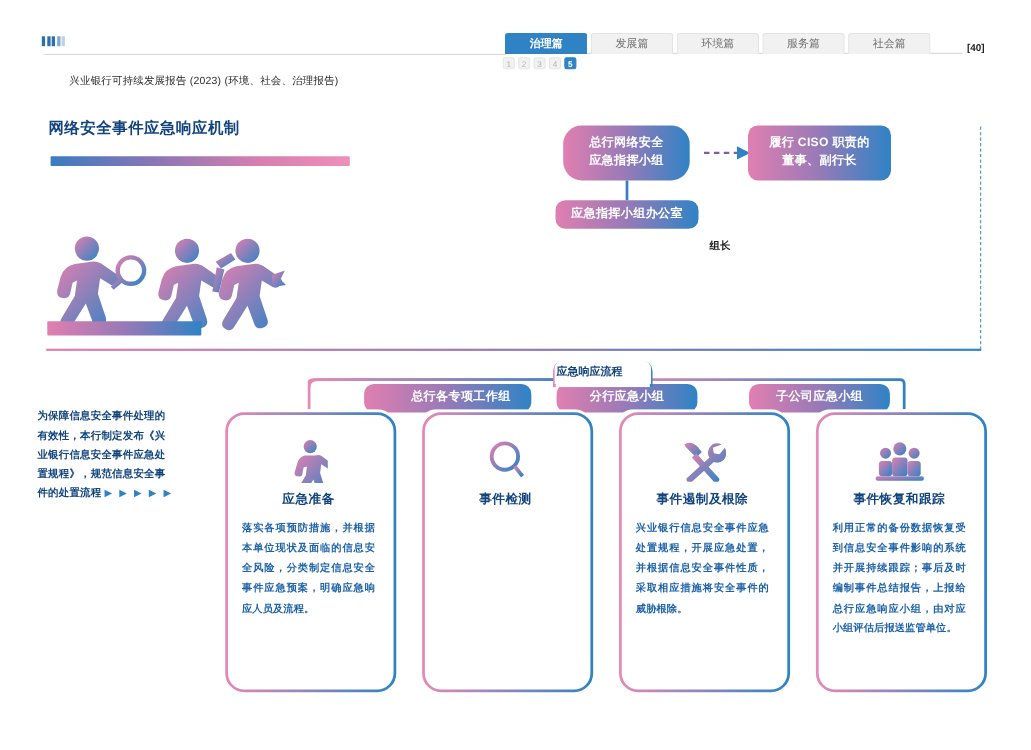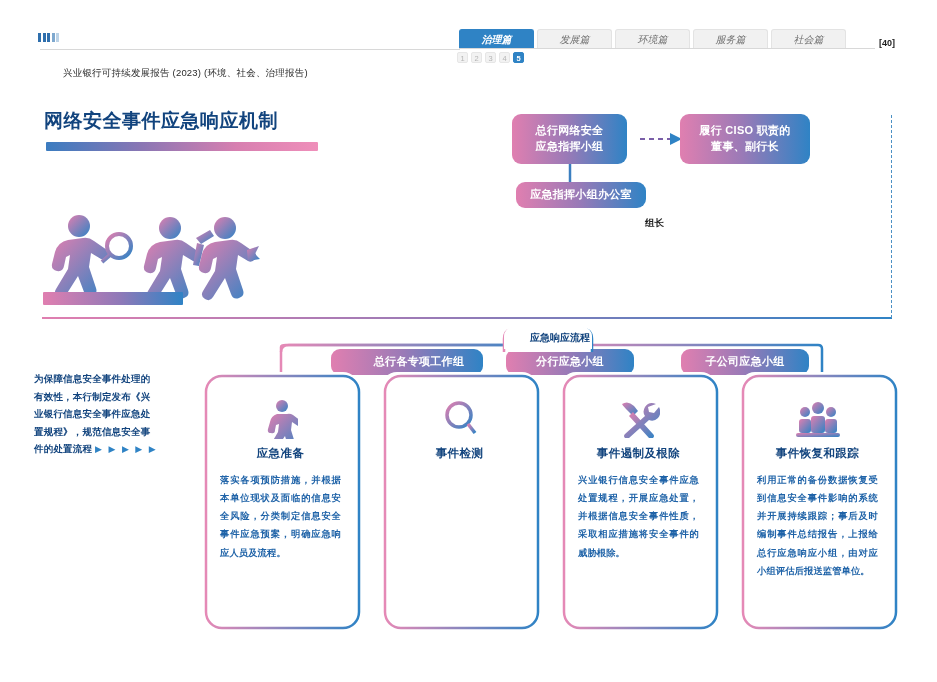--- a/index.html
+++ b/index.html
@@ -14,41 +14,41 @@
   .page{position:absolute;left:0;top:0;width:937px;height:682px;}
 
   
   .hdr-bars{position:absolute;left:38px;top:33px;display:flex;gap:1.5px;align-items:center;}
   .hdr-bars i{display:block;width:3px;height:9px;background:#2f6fad;}
   .hdr-bars i:nth-child(4){background:#7fa9cf;}
   .hdr-bars i:nth-child(5){background:#bcd3e7;}
   .hdr-title{position:absolute;left:63px;top:31px;font-size:9.5px;color:#2b2b2b;letter-spacing:.2px;white-space:nowrap;margin-top:36px;}
   .hdr-rule{position:absolute;left:40px;top:49px;width:420px;height:1px;background:#d8d8d8;}
 
-  .tabs{position:absolute;top:29px;left:459px;display:flex;align-items:flex-start;height:20px;font-style:italic;}
+  .tabs{position:absolute;top:29px;left:459px;display:flex;align-items:center;height:20px;}
   .tab{
     width:75px;height:19px;line-height:19px;text-align:center;
     font-size:10px;color:#6f6f6f;background:#f1f1f1;
     border-radius:3px 3px 0 0;margin-right:3px;
     border:1px solid #e3e3e3;border-bottom:none;box-sizing:border-box;
   }
   .tab.active{background:#2f83c5;color:#ffffff;border-color:#2f83c5;font-weight:bold;}
   .tabs-underline{position:absolute;left:459px;top:48px;width:416px;height:1px;background:#d8d8d8;}
 
   .pager{position:absolute;left:457px;top:52px;display:flex;gap:3px;}
   .pager span{
     width:11px;height:11px;line-height:11px;text-align:center;
     font-size:7.5px;color:#b4b4b4;background:#f2f2f2;border-radius:2px;
     border:1px solid #e6e6e6;box-sizing:border-box;
   }
   .pager span.active{background:#2f83c5;color:#fff;border-color:#2f83c5;font-weight:bold;}
   .folio{position:absolute;right:42px;top:38px;font-size:9px;color:#222;font-weight:bold;}
 
   
-  .sec-title{position:absolute;left:44px;top:108px;font-size:19px;font-weight:bold;color:#12447e;letter-spacing:.5px;}
+  .sec-title{position:absolute;left:44px;top:108px;font-size:14px;font-weight:bold;color:#12447e;letter-spacing:.5px;}
   .sec-bar{position:absolute;left:46px;top:142px;width:272px;height:9px;border-radius:1px;
     background:linear-gradient(90deg,#3b7cc0 0%,#8a76b4 35%,#d77fb0 70%,#ef8fba 100%);}
 
   
   .illus{position:absolute;left:40px;top:198px;width:222px;height:110px;}
   .illus svg{display:block;}
   .ground{position:absolute;left:43px;top:292px;width:140px;height:13px;border-radius:1px;
      background:linear-gradient(90deg,#e07fb0 0%,#8f79b8 55%,#2f83c5 100%);}
 
   .dotted-div{position:absolute;left:42px;top:317px;width:850px;height:0;border-top:2px dotted;
@@ -56,34 +56,34 @@
   .vdash{position:absolute;left:891px;top:115px;width:0;height:203px;border-left:1px dashed #4a90c4;}
 
   
   .org{position:absolute;left:0;top:100px;width:937px;height:200px;}
   .box{
     position:absolute;border-radius:9px;color:#ffffff;font-weight:bold;
     display:flex;align-items:center;justify-content:center;text-align:center;
     background:linear-gradient(90deg,#e07fb0 0%,#9a7ab7 48%,#2f83c5 100%);
     line-height:1.45;letter-spacing:.3px;
   }
-  #box-hq{left:512px;top:14px;width:115px;height:50px;font-size:11px;}
+  #box-hq{left:512px;top:14px;width:115px;height:50px;font-size:11px;border-radius:17px;}
   #box-ciso{left:680px;top:14px;width:130px;height:50px;font-size:11px;}
-  #box-office{left:516px;top:82px;width:130px;height:26px;font-size:11px;}
+  #box-office{left:505px;top:82px;width:130px;height:26px;font-size:11px;}
   #box-special{left:331px;top:249px;width:128px;height:26px;font-size:11px;padding-left:24px;}
   #box-branch{left:506px;top:249px;width:128px;height:26px;font-size:11px;}
   #box-sub{left:681px;top:249px;width:128px;height:26px;font-size:11px;}
 
   .lbl-leader{position:absolute;left:645px;top:117px;font-size:9.5px;font-weight:bold;color:#1b1b1b;}
 
   .flowtab{
     position:absolute;left:504px;top:327px;width:88px;height:22px;
     border-radius:9px 9px 0 0;background:#ffffff;
     border:2px solid transparent;
-    display:flex;align-items:center;justify-content:flex-end;
+    display:flex;align-items:center;justify-content:flex-start;
     font-size:10px;font-weight:bold;color:#12447e;z-index:4;box-sizing:border-box;
   }
 
   
   .side-note{
     position:absolute;left:34px;top:370px;width:124px;
     font-size:9.5px;font-weight:bold;color:#12447e;line-height:1.85;letter-spacing:.2px;
   }
   .side-note .arrows{color:#2f83c5;letter-spacing:2px;font-size:9px;}
 

